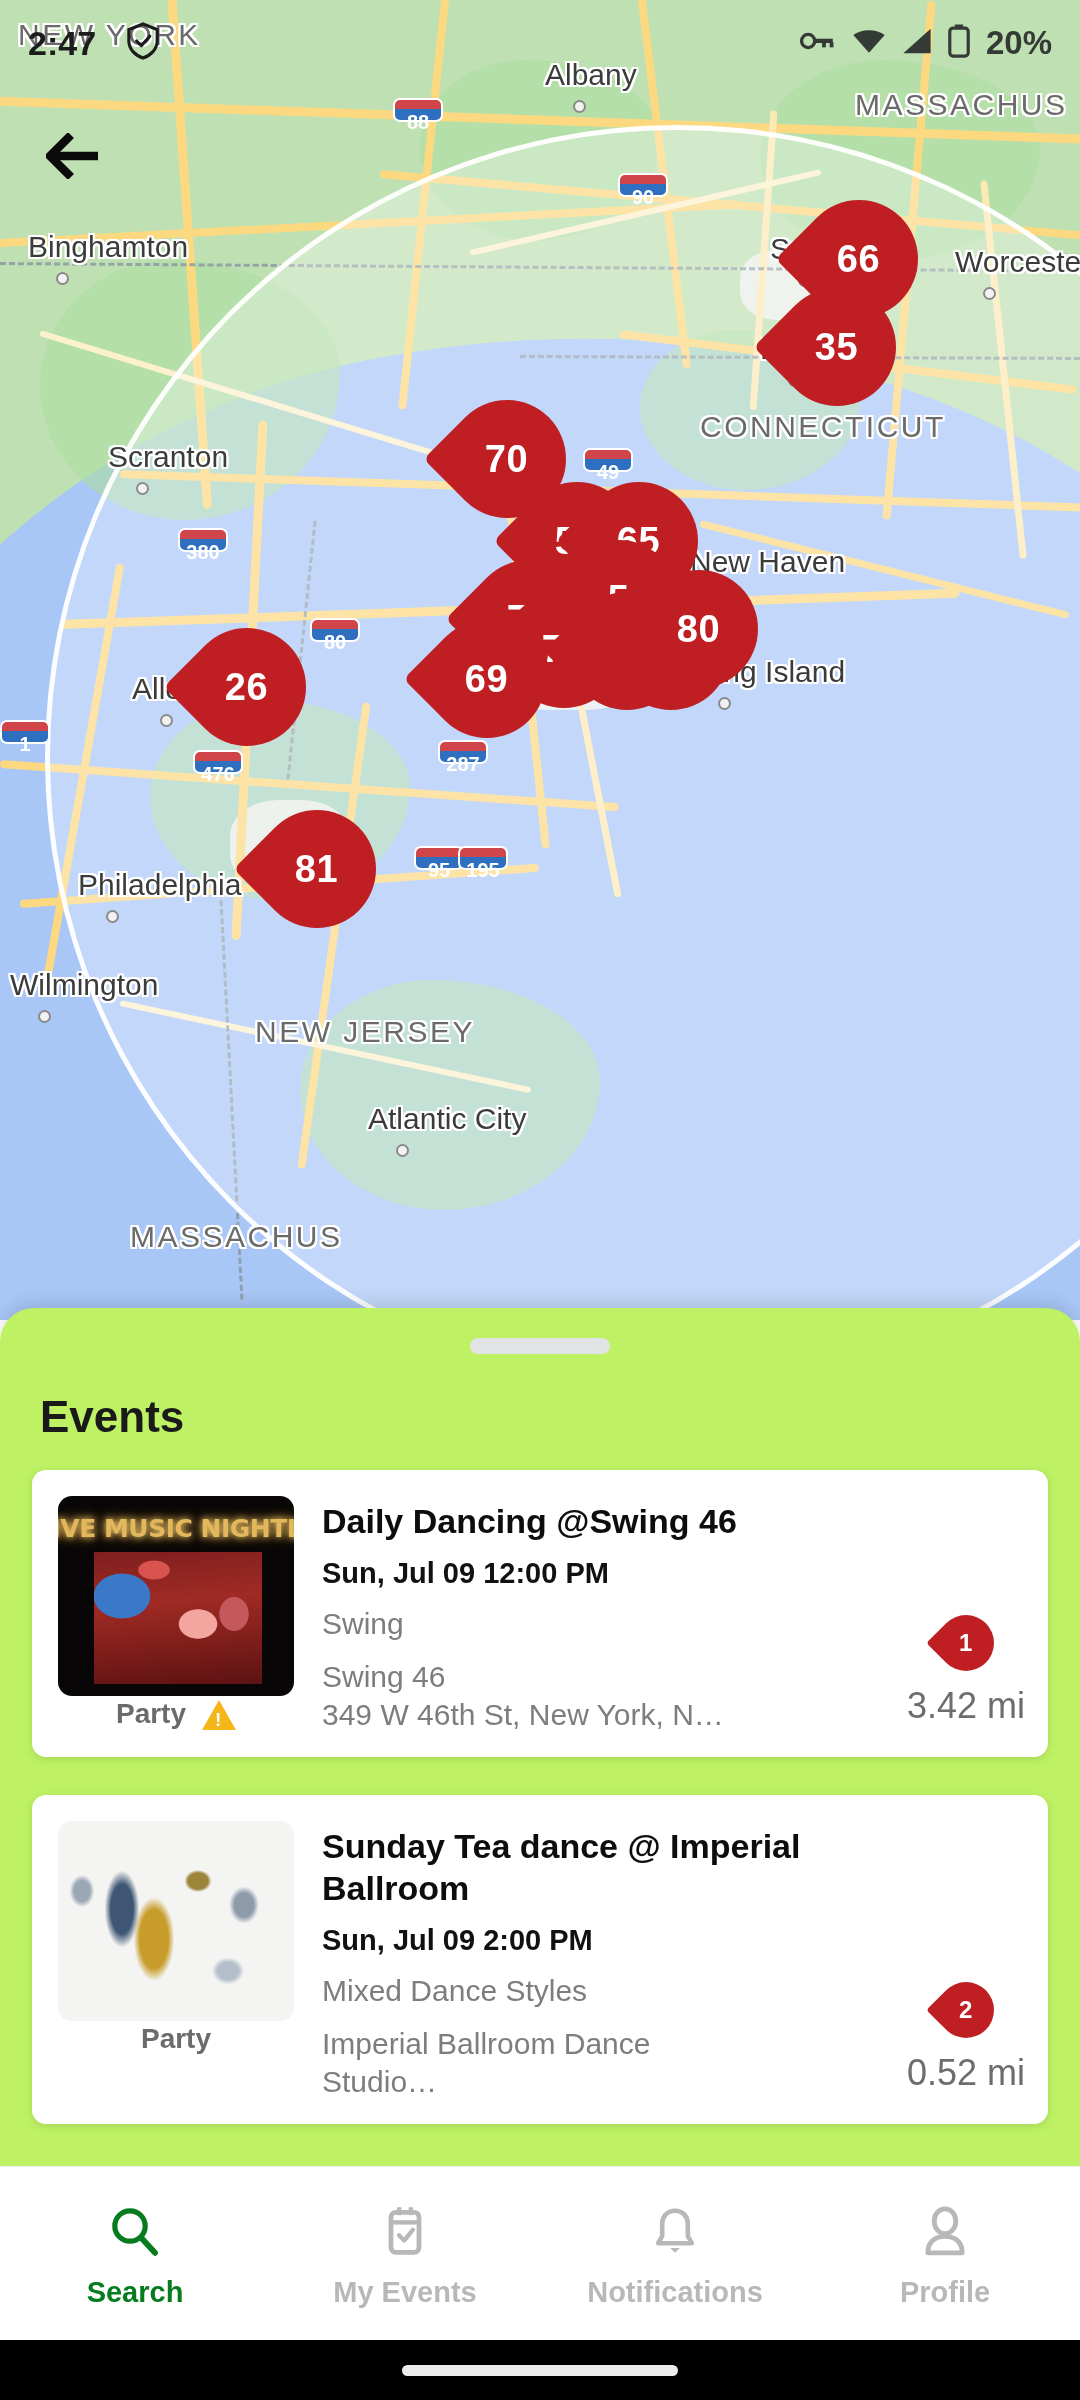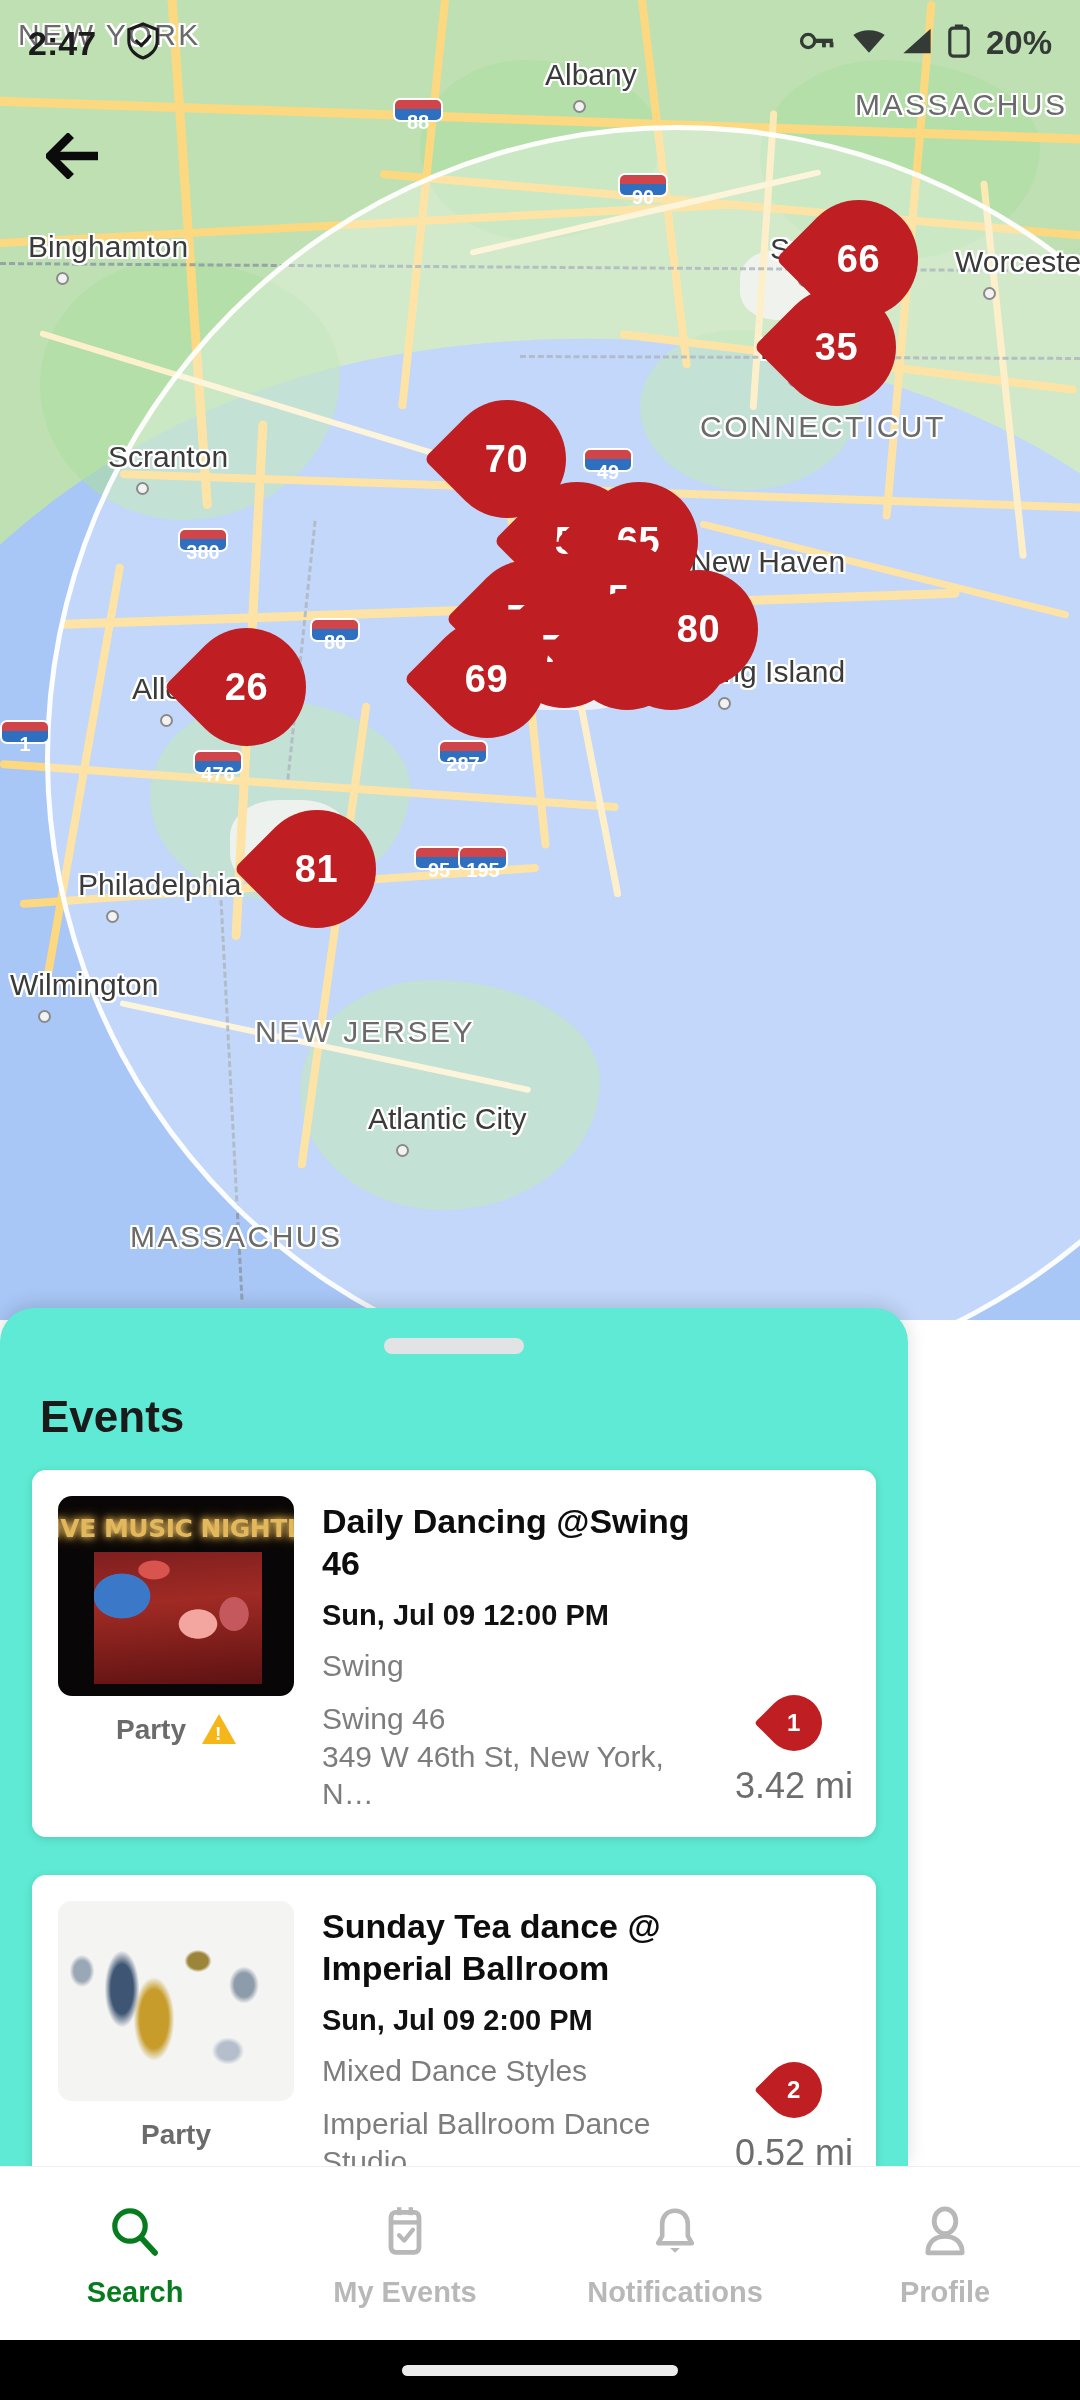--- a/index.html
+++ b/index.html
@@ -110,22 +110,22 @@
   
   #locate-btn {
     position:absolute; right:42px; bottom:75px; width:102px; height:102px;
     border-radius:50%; background:#f4f6fa; z-index:35;
     display:flex; align-items:center; justify-content:center;
     box-shadow:0 3px 10px rgba(0,0,0,.22);
   }
 
   
   #sheet {
-    position:absolute; left:0; top:1308px; width:908px; height:858px;
-    background:#5eead4; border-radius:34px 34px 0 0; z-index:50;
+    position:absolute; left:0; top:1308px; width:1080px; height:858px;
+    background:#bef264; border-radius:34px 34px 0 0; z-index:50;
     box-shadow:0 -4px 18px rgba(0,0,0,.13);
     overflow:hidden;
   }
   #drag-handle {
     width:140px; height:16px; border-radius:9px; background:#e2e3e5;
     margin:30px auto 0;
   }
   #sheet-title {
     margin:38px 0 0 40px; font-size:44px; font-weight:bold; color:#1a1a1a;
   }
@@ -164,21 +164,21 @@
     background:
       radial-gradient(ellipse 34px 70px at 96px 118px, #c79c2a 0 42%, rgba(199,156,42,0) 60%),
       radial-gradient(ellipse 28px 62px at 64px 88px, #3e5674 0 40%, rgba(62,86,116,0) 62%),
       radial-gradient(ellipse 22px 18px at 140px 60px, #9c8538 0 45%, rgba(156,133,56,0) 62%),
       radial-gradient(ellipse 24px 30px at 186px 84px, #8d9bab 0 40%, rgba(141,155,171,0) 62%),
       radial-gradient(ellipse 20px 26px at 24px 70px, #9aa7b5 0 40%, rgba(154,167,181,0) 62%),
       radial-gradient(ellipse 26px 22px at 170px 150px, #b4bfcb 0 40%, rgba(180,191,203,0) 62%),
       #f4f4f2;
   }
   .thumb-cap {
-    margin-top:18px; display:flex; align-items:flex-start; gap:16px;
+    margin-top:2px; display:flex; align-items:flex-end; gap:16px;
     font-size:28px; color:#6b6b6b; font-weight:bold;
   }
   .warn-tri { width:0; height:0; border-left:17px solid transparent; border-right:17px solid transparent; border-bottom:30px solid #f5b61a; position:relative; }
   .warn-tri::after { content:"!"; position:absolute; left:-4px; top:9px; font-size:19px; color:#fff; font-weight:bold; }
 
   .info-col { flex:1; padding-left:18px; padding-top:4px; min-width:0; }
   .ev-title { font-size:34px; font-weight:bold; color:#0d0d0d; line-height:1.24; }
   .ev-when  { margin-top:15px; font-size:29px; font-weight:bold; color:#111; }
   .ev-style { margin-top:17px; font-size:30px; color:#7d7d7d; }
   .ev-venue { margin-top:17px; font-size:30px; color:#7d7d7d; line-height:1.25; }

